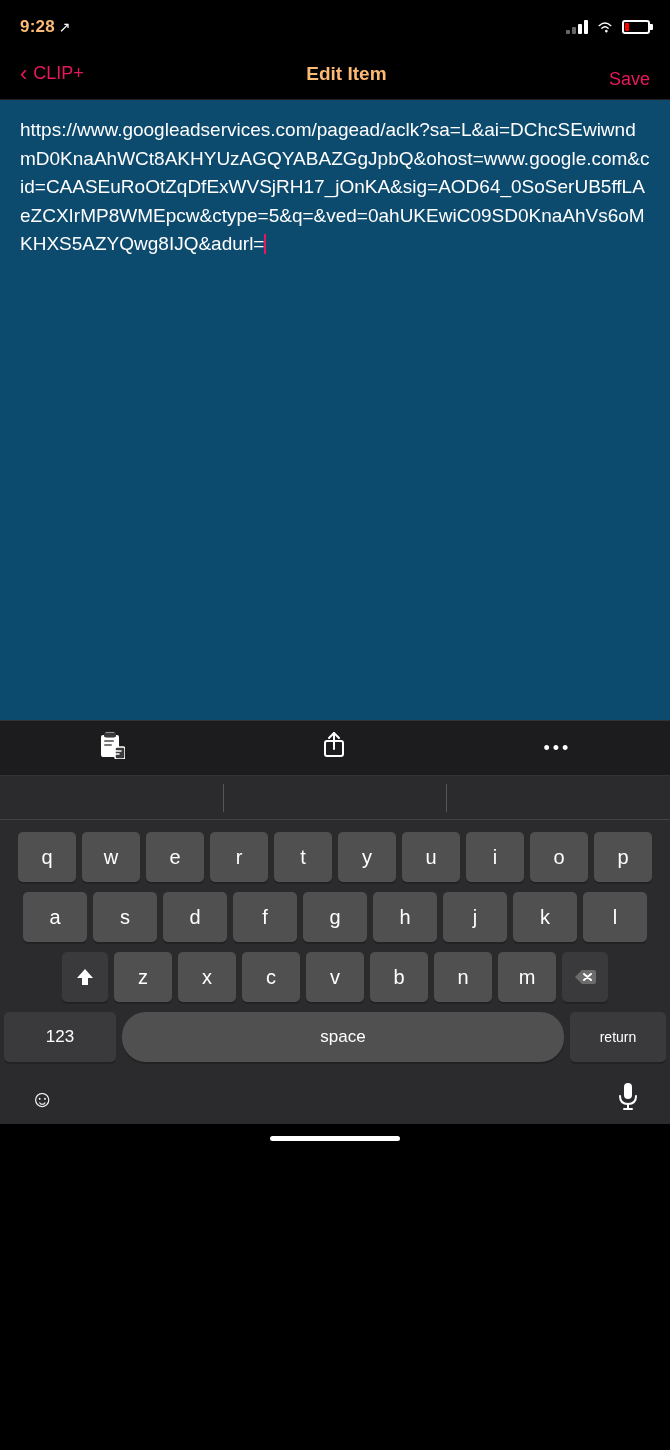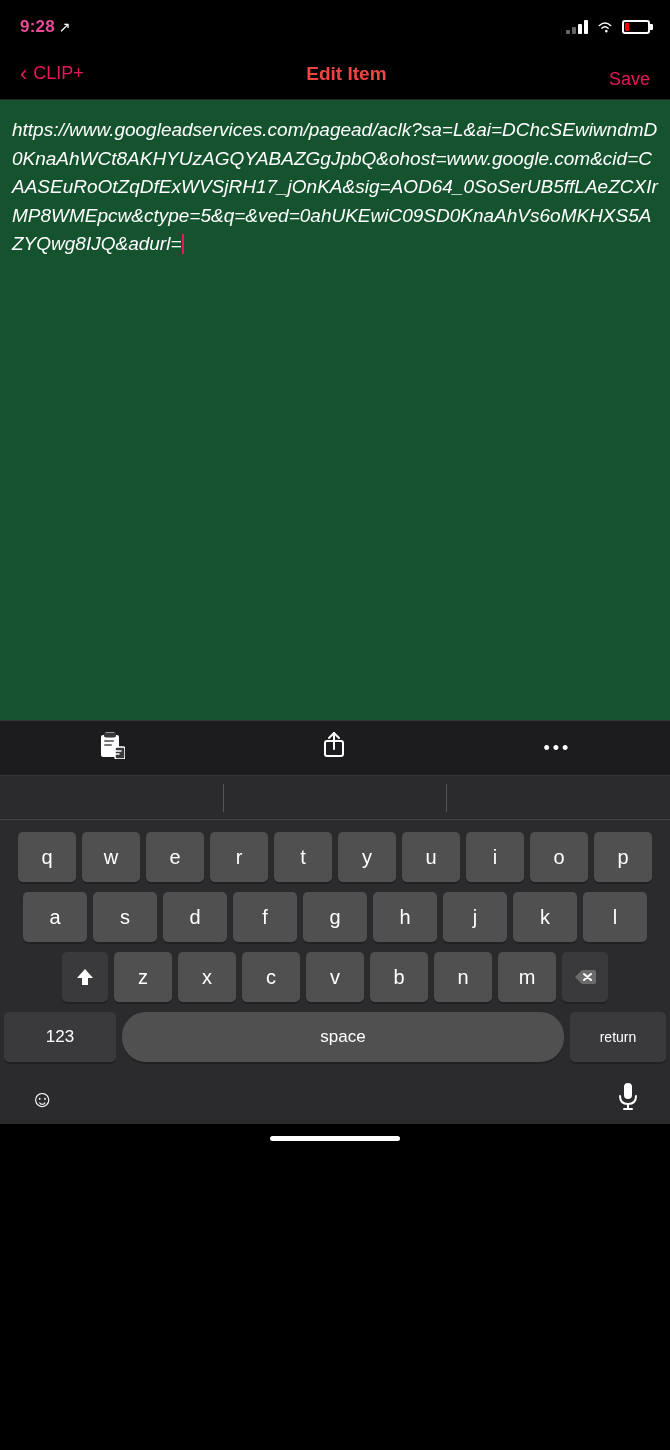--- a/index.html
+++ b/index.html
@@ -18,21 +18,21 @@
       display: flex;
       align-items: center;
       justify-content: space-between;
       padding: 10px 20px 4px 20px;
       height: 48px;
       background: #000;
     }
     .status-time {
       font-size: 17px;
       font-weight: 600;
-      color: #ec4899;
+      color: #fdba74;
       letter-spacing: 0.2px;
     }
     .status-icons {
       display: flex;
       align-items: center;
       gap: 8px;
     }
     .signal-bars {
       display: flex;
       align-items: flex-end;
@@ -100,38 +100,37 @@
       cursor: pointer;
     }
     .nav-back-chevron {
       font-size: 22px;
       line-height: 1;
       margin-right: 2px;
     }
     .nav-title {
       font-size: 19px;
       font-weight: 600;
-      color: #ef4444;
+      color: #fdba74;
       text-align: center;
     }
     .nav-save {
       color: #e8175d;
       font-size: 18px;
       font-weight: 400;
       cursor: pointer;
       margin-top: 12px;
     }
 
     
     .content-area {
-      background: #14532d;
-      padding: 16px 12px;
+      background: #0c4a6e;
+      padding: 16px 20px;
       min-height: 620px;
       position: relative;
-      font-style: italic;
     }
     .content-text {
       font-size: 19px;
       color: #fff;
       line-height: 1.5;
       word-break: break-all;
       font-family: -apple-system, 'Helvetica Neue', sans-serif;
     }
     .cursor {
       display: inline-block;

